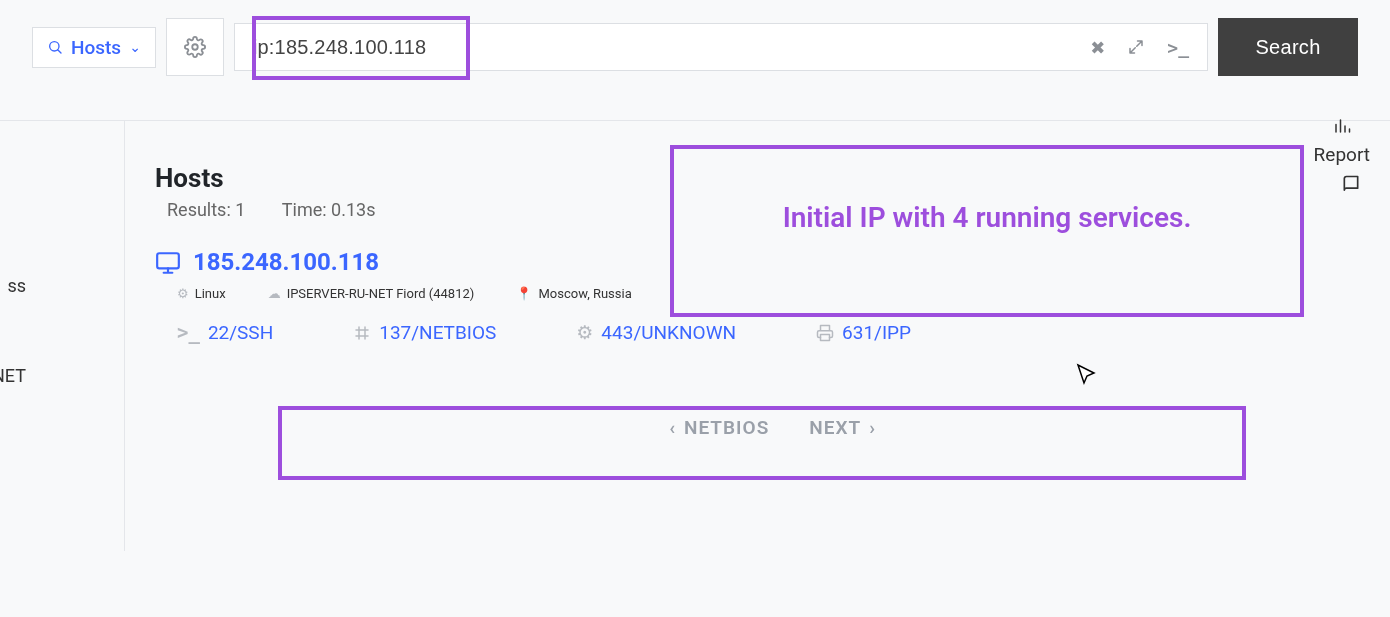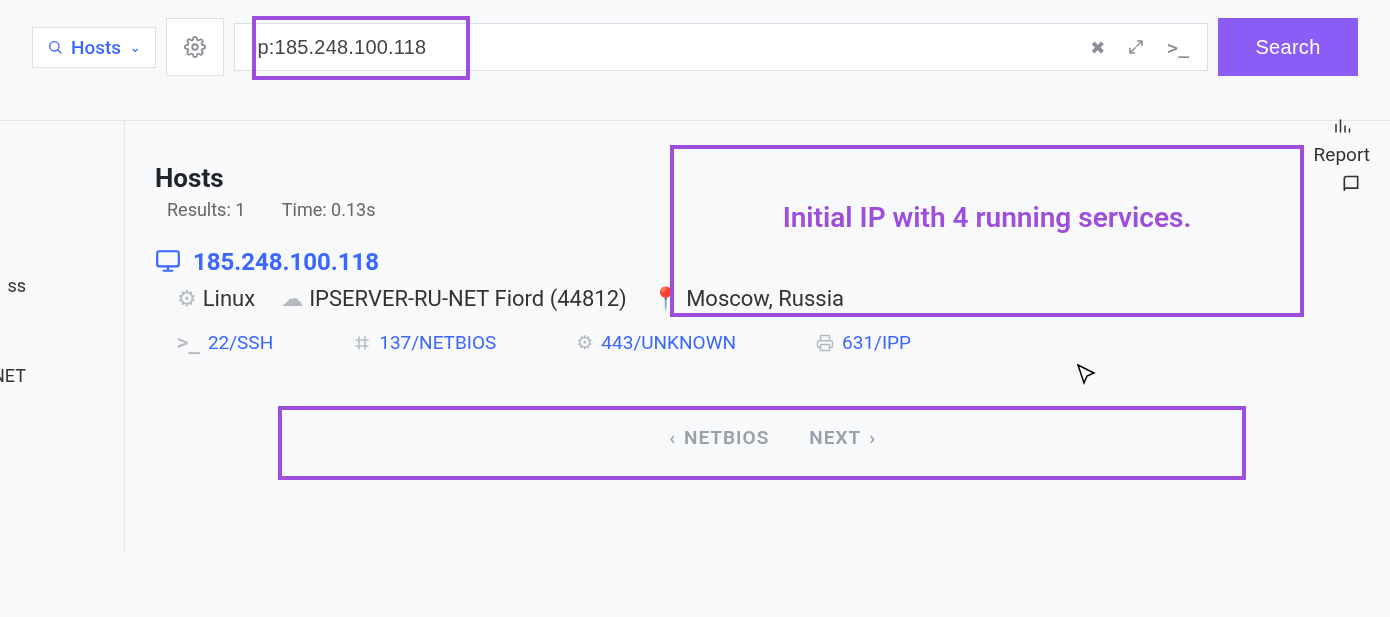--- a/index.html
+++ b/index.html
@@ -6,35 +6,35 @@
   *{box-sizing:border-box;}
   .top-bar{background:#f8f9fa;padding:18px 32px;display:flex;align-items:center;gap:10px;}
   .hosts-dd{display:flex;align-items:center;gap:8px;border:1px solid #dcdfe3;background:#fff;padding:8px 14px;font-size:19px;color:#3b66ff;font-weight:500;cursor:pointer;}
   .hosts-dd .mag{width:16px;height:16px;}
   .hosts-dd .chev{font-size:14px;color:#3b66ff;}
   .gear-btn{border:1px solid #dcdfe3;background:#fff;width:58px;height:58px;display:flex;align-items:center;justify-content:center;color:#8b8f95;cursor:pointer;}
   .search-wrap{flex:1;background:#fff;border:1px solid #dcdfe3;height:48px;display:flex;align-items:center;position:relative;}
   .search-input{border:none;outline:none;font-size:20px;padding:0 18px;flex:1;color:#444;letter-spacing:.2px;background:transparent;}
   .search-icons{display:flex;align-items:center;gap:22px;margin-right:18px;color:#8b8f95;}
   .search-icons span{cursor:pointer;font-size:18px;}
-  .search-btn{background:#8b5cf6;color:#fff;border:none;font-size:20px;width:140px;height:58px;cursor:pointer;letter-spacing:.3px;}
+  .search-btn{background:#404040;color:#fff;border:none;font-size:20px;width:140px;height:58px;cursor:pointer;letter-spacing:.3px;}
   .hl-box{position:absolute;left:252px;top:16px;width:218px;height:64px;border:4px solid #9d4edd;pointer-events:none;}
   .hr{height:1px;background:#e4e6ea;margin-top:26px;}
   .body{position:relative;display:flex;}
   .left-clip{width:26px;padding-top:140px;overflow:hidden;color:#333;font-size:18px;line-height:2.8;}
   .left-clip div{white-space:nowrap;direction:rtl;}
   .vsep{width:1px;background:#e4e6ea;margin-left:98px;height:430px;margin-top:0;}
   .main{flex:1;padding:24px 0 0 30px;position:relative;}
   .report-row{position:absolute;right:20px;top:-4px;display:flex;align-items:center;gap:8px;color:#333;font-size:19px;flex-direction:column;}
   .hosts-h{font-size:26px;font-weight:700;margin:18px 0 6px;}
   .meta-line{color:#666;font-size:18px;margin-bottom:28px;}
   .meta-line span{margin-right:20px;margin-left:12px;}
-  .ip-row{display:flex;align-items:flex-start;gap:12px;margin-bottom:10px;}
+  .ip-row{display:flex;align-items:flex-end;gap:12px;margin-bottom:10px;}
   .ip-row .ip{font-size:24px;font-weight:700;color:#3b66ff;}
-  .details-row{display:flex;align-items:center;gap:26px;padding-left:22px;font-size:22px;color:#333;margin-bottom:6px;}
+  .details-row{display:flex;align-items:center;gap:42px;padding-left:22px;font-size:13px;color:#333;margin-bottom:6px;}
   .details-row .ico{color:#b6bac0;margin-right:6px;}
   .tag-row{padding-left:22px;margin-bottom:10px;}
   .tag{display:inline-block;border:1px solid #cfd2d7;border-radius:14px;padding:2px 12px;font-size:17px;color:#333;}
   .svc-row{display:flex;align-items:center;gap:80px;padding:14px 22px;font-size:19px;}
   .svc{color:#3b66ff;display:flex;align-items:center;gap:8px;cursor:pointer;}
   .svc .ico{color:#b6bac0;}
   .hl-svc{position:absolute;left:153px;top:285px;width:968px;height:74px;border:4px solid #9d4edd;pointer-events:none;}
   .hl-callout{position:absolute;left:670px;top:24px;width:634px;height:172px;border:4px solid #9d4edd;display:flex;align-items:flex-start;justify-content:center;padding-top:52px;}
   .hl-callout span{color:#9d4edd;font-size:28px;font-weight:600;}
   .pager{display:flex;gap:40px;justify-content:center;margin-top:58px;font-size:19px;font-weight:600;color:#9aa0a9;letter-spacing:1px;}

